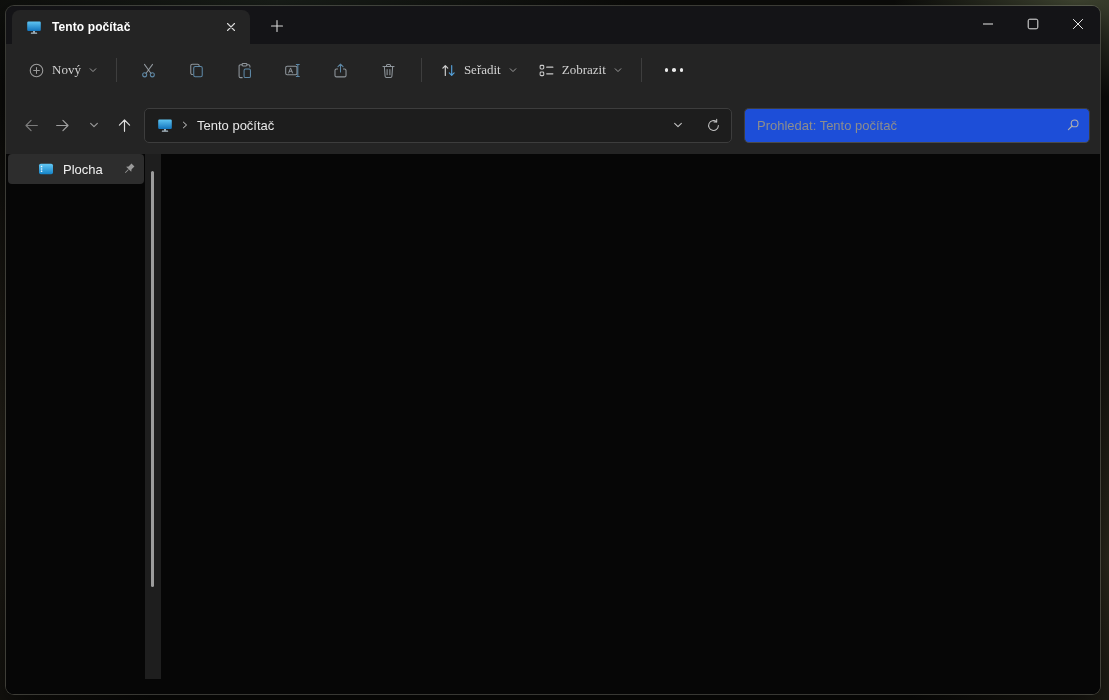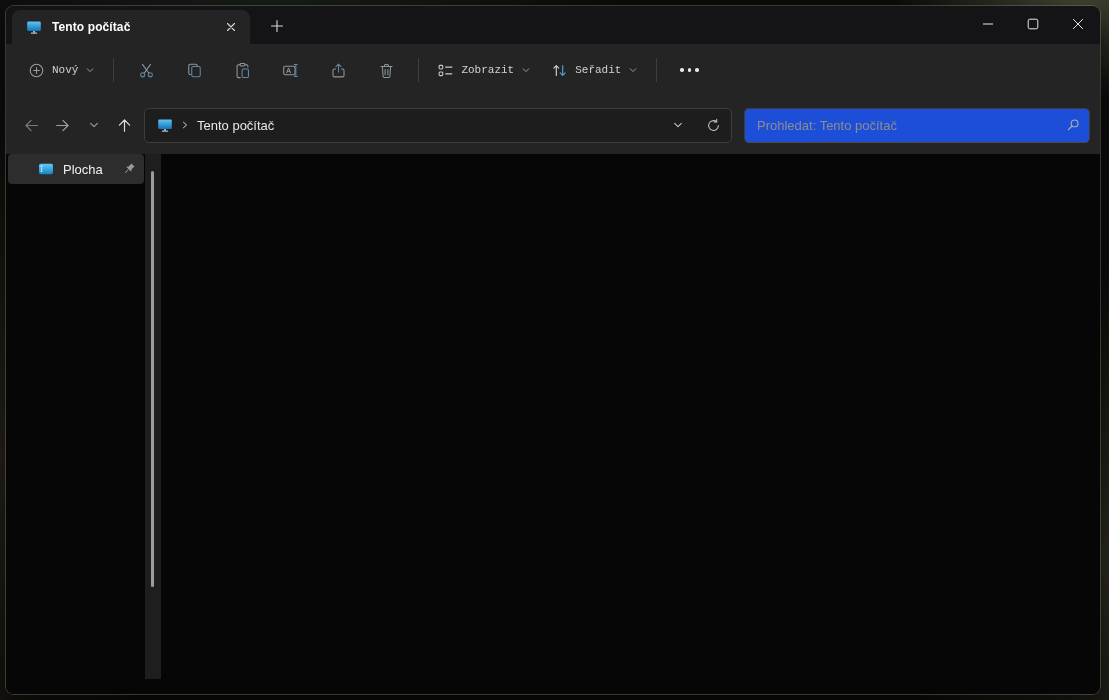--- a/index.html
+++ b/index.html
@@ -31,21 +31,21 @@
          display:flex; align-items:center; gap:10px; padding:0 6px 0 14px; cursor:default; }
   .tab-title { flex:1; color:#ffffff; font-size:12px; font-weight:700; letter-spacing:.1px; white-space:nowrap; }
   .tab-close { width:26px; height:26px; border:0; background:transparent; border-radius:4px; display:flex; align-items:center; justify-content:center; }
   .newtab { width:30px; height:30px; margin:0 0 3px 12px; border:0; background:transparent; border-radius:4px; display:flex; align-items:center; justify-content:center; }
   .win-controls { position:absolute; right:0; top:0; height:35px; display:flex; }
   .ctrl { width:45px; height:35px; border:0; background:transparent; display:flex; align-items:center; justify-content:center; }
 
   
   .toolbar { height:52px; background:#242424; display:flex; align-items:center; padding:0 12px; flex:none; }
   .tb-btn { display:flex; align-items:center; gap:7px; height:36px; padding:0 10px; border:0; background:transparent;
-            border-radius:4px; color:#d2d2d2; font-size:11px; font-family:Liberation Mono, monospace; }
+            border-radius:4px; color:#d2d2d2; font-size:13px; font-family:Liberation Serif, serif; }
   .icon-btn { width:44px; height:36px; margin:0 2px; border:0; background:transparent; border-radius:4px;
               display:flex; align-items:center; justify-content:center; }
   .sep { width:1px; height:24px; background:#3e3e3e; margin:0 8px; flex:none; }
   .dots { display:flex; gap:4px; align-items:center; }
   .dots i { width:3.5px; height:3.5px; border-radius:50%; background:#e8e8e8; }
 
   
   .addressrow { height:58px; background:#242424; display:flex; align-items:center; padding:0 10px; flex:none; }
   .nav-btn { width:31px; height:32px; border:0; background:transparent; border-radius:4px; display:flex; align-items:center; justify-content:center; flex:none; }
   .addressbar { width:588px; height:35px; margin-left:4px; background:#1d1d1d; border:1px solid #3d3d3d; border-radius:5px;
@@ -193,41 +193,41 @@
             <path d="M6.7 7 V12 M9.3 7 V12" stroke="#8f969c" stroke-width="1" stroke-linecap="round"></path>
           </svg>
         </span>
       </button>
 
       <div class="sep"></div>
 
       <button class="tb-btn">
         <span>
           <svg width="17" height="17" viewBox="0 0 16 16" fill="none">
+            <path d="M5 12.6 V3.4 M2.7 5.7 L5 3.4 L7.3 5.7" stroke="#d0d0d0" stroke-width="1.1" stroke-linecap="round" stroke-linejoin="round"></path>
+            <path d="M11 3.4 V12.6 M8.7 10.3 L11 12.6 L13.3 10.3" stroke="#549fd7" stroke-width="1.1" stroke-linecap="round" stroke-linejoin="round"></path>
+          </svg>
+        </span>
+        <span>Seřadit</span>
+        <span>
+          <svg width="10" height="10" viewBox="0 0 16 16">
+              <path d="M3.5 6 L8 10.5 L12.5 6" fill="none" stroke="#9c9c9c" stroke-width="1.6" stroke-linecap="round" stroke-linejoin="round"></path>
+            </svg>
+        </span>
+      </button>
+
+      <button class="tb-btn">
+        <span>
+          <svg width="17" height="17" viewBox="0 0 16 16" fill="none">
             <rect x="2" y="3.2" width="3.4" height="3.4" rx="0.9" stroke="#c9c9c9" stroke-width="1"></rect>
             <rect x="2" y="9.4" width="3.4" height="3.4" rx="0.9" stroke="#c9c9c9" stroke-width="1"></rect>
             <path d="M8.2 4.9 H14 M8.2 11.1 H14" stroke="#c9c9c9" stroke-width="1.1" stroke-linecap="round"></path>
           </svg>
         </span>
         <span>Zobrazit</span>
-        <span>
-          <svg width="10" height="10" viewBox="0 0 16 16">
-              <path d="M3.5 6 L8 10.5 L12.5 6" fill="none" stroke="#9c9c9c" stroke-width="1.6" stroke-linecap="round" stroke-linejoin="round"></path>
-            </svg>
-        </span>
-      </button>
-
-      <button class="tb-btn">
-        <span>
-          <svg width="17" height="17" viewBox="0 0 16 16" fill="none">
-            <path d="M5 12.6 V3.4 M2.7 5.7 L5 3.4 L7.3 5.7" stroke="#d0d0d0" stroke-width="1.1" stroke-linecap="round" stroke-linejoin="round"></path>
-            <path d="M11 3.4 V12.6 M8.7 10.3 L11 12.6 L13.3 10.3" stroke="#549fd7" stroke-width="1.1" stroke-linecap="round" stroke-linejoin="round"></path>
-          </svg>
-        </span>
-        <span>Seřadit</span>
         <span>
           <svg width="10" height="10" viewBox="0 0 16 16">
               <path d="M3.5 6 L8 10.5 L12.5 6" fill="none" stroke="#9c9c9c" stroke-width="1.6" stroke-linecap="round" stroke-linejoin="round"></path>
             </svg>
         </span>
       </button>
 
       <div class="sep"></div>
 
       <button class="icon-btn">

